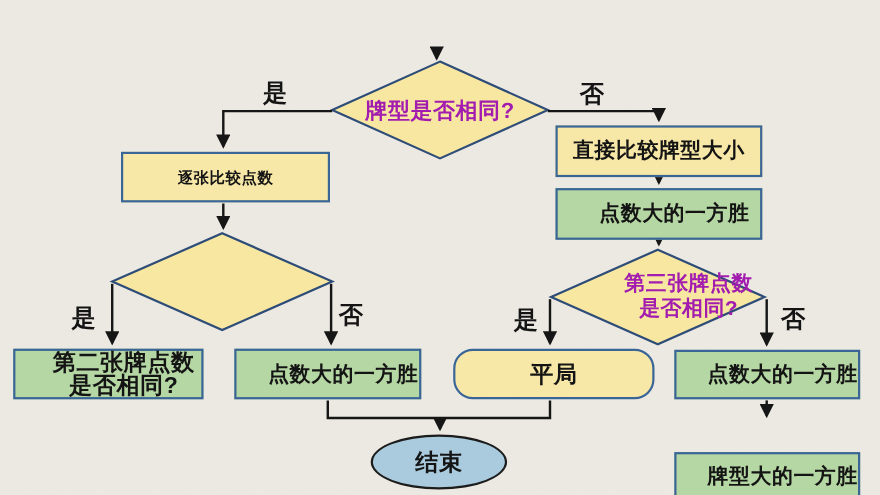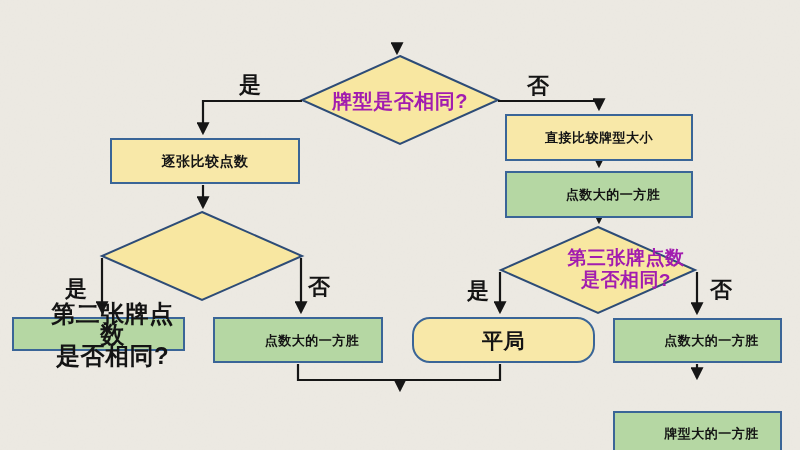--- a/index.html
+++ b/index.html
@@ -13,21 +13,21 @@
   .layer{position:absolute;left:0;top:0;}
   .node{
     position:absolute;display:flex;align-items:center;justify-content:center;
     text-align:center;font-weight:700;color:#141414;white-space:pre-line;
     box-sizing:border-box;letter-spacing:.5px;
   }
   .ellipse{
     background:#a9cbdd;border:2.5px solid #1c1c1c;border-radius:50%;
     font-size:21px;
   }
-  .rect{border:2px solid #3a6597;font-size:13px;line-height:21px;}
+  .rect{border:2px solid #3a6597;font-size:19px;line-height:21px;}
   .yellow{background:#f8e8a8;}
   .green{background:#b5d7a3;padding-left:28px;}
   .diamond-label{
     position:absolute;display:flex;align-items:center;justify-content:center;
     text-align:center;font-weight:700;color:#a21caf;white-space:pre-line;
     font-size:19px;line-height:22px;letter-spacing:.5px;
     transform:translate(-50%,-50%);
   }
   .edge-label{
     position:absolute;font-weight:700;color:#141414;font-size:22px;
@@ -68,25 +68,26 @@
       <path d="M599,162 V166" marker-end="url(#arrow)"></path>
       <path d="M599,219 V222" marker-end="url(#arrow)"></path>
       <path d="M500,272 V312" marker-end="url(#arrow)"></path>
       <path d="M697,272 V313" marker-end="url(#arrow)"></path>
       <path d="M697,364 V378" marker-end="url(#arrow)"></path>
       <path d="M298,364 V380 H500 V364"></path>
       <path d="M400,380 V390" marker-end="url(#arrow)"></path>
     </g>
   </svg>
 
+  <div class="node ellipse" style="left:337px;top:395px;width:124px;height:50px;">结束</div>
 
   <div class="node rect yellow" style="left:110px;top:138px;width:190px;height:46px;font-size:14px;">逐张比较点数</div>
   <div class="node rect yellow" style="left:505px;top:114px;width:188px;height:47px;">直接比较牌型大小</div>
   <div class="node rect green" style="left:505px;top:171px;width:188px;height:47px;">点数大的一方胜</div>
-  <div class="node rect green" style="left:12px;top:317px;width:173px;height:34px;font-size:24px;">第二张牌点数
+  <div class="node rect green" style="left:12px;top:317px;width:173px;height:46px;font-size:21px;">第二张牌点数
 是否相同?</div>
   <div class="node rect green" style="left:213px;top:317px;width:170px;height:46px;">点数大的一方胜</div>
   <div class="node rect yellow" style="left:412px;top:317px;width:183px;height:46px;font-size:21px;border-radius:18px;">平局</div>
   <div class="node rect green" style="left:613px;top:318px;width:169px;height:45px;">点数大的一方胜</div>
   <div class="node rect green" style="left:613px;top:383px;width:169px;height:45px;margin-top:28px;">牌型大的一方胜</div>
 
   <div class="diamond-label" style="left:400px;top:101px;width:170px;font-size:20px;">牌型是否相同?</div>
   <div class="diamond-label" style="left:626px;top:270px;width:150px;font-family:Liberation Mono, monospace;">第三张牌点数
 是否相同?</div>
 

